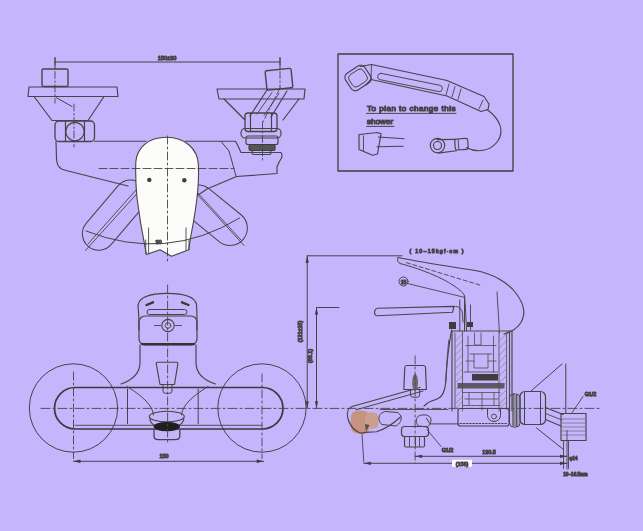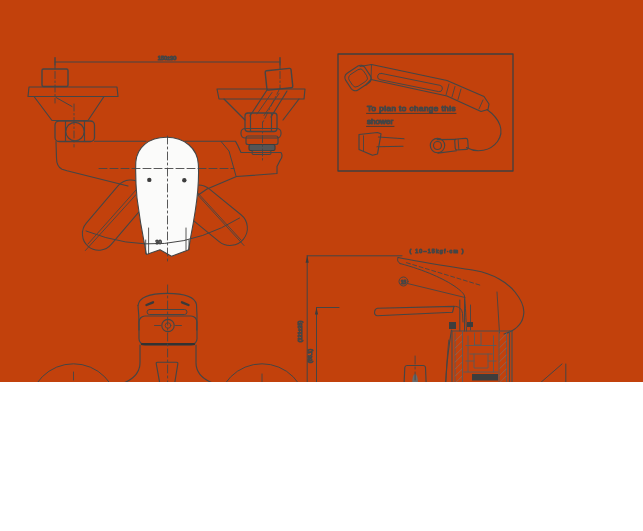--- a/index.html
+++ b/index.html
@@ -1,16 +1,16 @@
 <!DOCTYPE html>
 <html><head>
 <meta charset="utf-8">
 <style>
 html,body{margin:0;padding:0;background:#ffffff;}
-#wrap{width:643px;height:382px;position:relative;background:#c2410c;overflow:hidden;}
+#wrap{width:643px;height:531px;position:relative;background:#c4b5fd;overflow:hidden;}
 svg{position:absolute;top:0;left:0;}
 text{font-family:"Liberation Sans",sans-serif;fill:#4a4a4a;}
 </style>
 </head>
 <body>
 <div id="wrap">
 <svg width="643" height="531" viewBox="0 0 643 531">
 <defs>
 </defs>
 <g id="TL" fill="none" stroke="#454545" stroke-width="1.15" stroke-linecap="round" stroke-linejoin="round">

